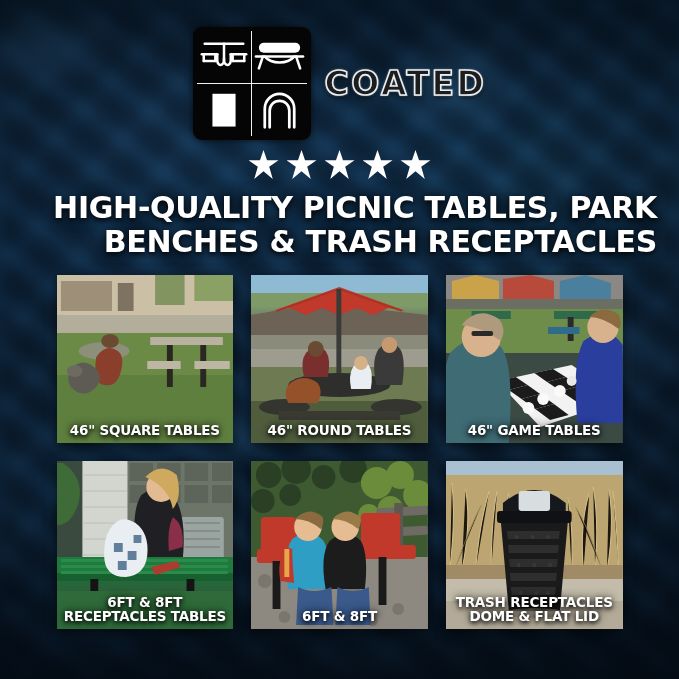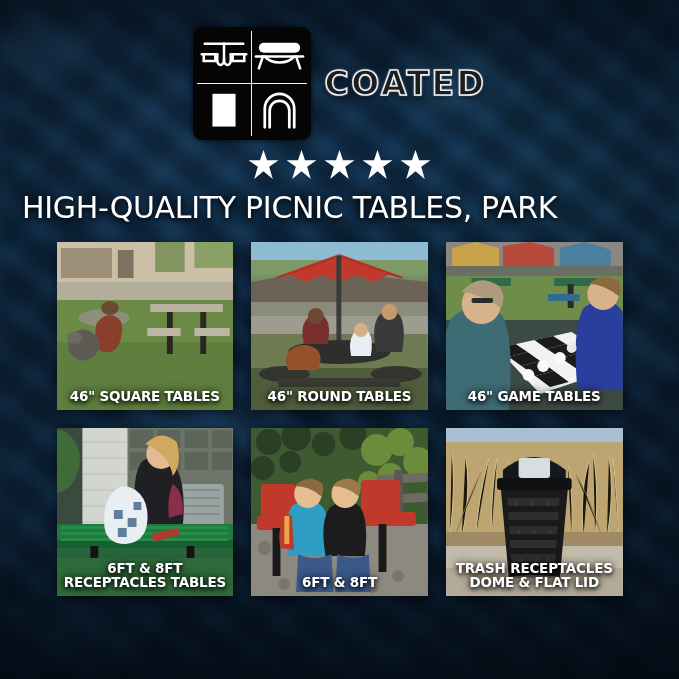--- a/index.html
+++ b/index.html
@@ -136,24 +136,24 @@
     width: 30px;
     height: 29px;
     background: #ffffff;
     clip-path: polygon(50% 0%, 61.8% 35.5%, 100% 35.5%, 69% 57.5%, 80.9% 100%, 50% 73.5%, 19.1% 100%, 31% 57.5%, 0% 35.5%, 38.2% 35.5%);
     filter: drop-shadow(0 2px 3px rgba(0,0,0,0.6));
   }
 
   
   .headline {
     margin-top: 12px;
-    text-align: left;
+    text-align: right;
     color: #ffffff;
     font-family: "DejaVu Sans", sans-serif;
-    font-weight: 400;
+    font-weight: 700;
     font-size: 30px;
     line-height: 1.12;
     letter-spacing: -0.3px;
     text-shadow: 0 2px 5px rgba(0,0,0,0.85), 0 0 14px rgba(0,0,0,0.5);
     padding: 0 22px;
   }
   .headline .hl-line { display: block; white-space: nowrap; }
 
   
   .grid {
@@ -299,20 +299,21 @@
     <div class="stars">
       <span class="star"></span>
       <span class="star"></span>
       <span class="star"></span>
       <span class="star"></span>
       <span class="star"></span>
     </div>
 
     <div class="headline">
       <span class="hl-line">HIGH-QUALITY PICNIC TABLES, PARK</span>
+      <span class="hl-line">BENCHES &amp; TRASH RECEPTACLES</span>
     </div>
 
     <div class="grid">
 
       <div class="card">
         <div class="photo ph ph-square">
           <svg viewBox="0 0 180 168" preserveAspectRatio="none" aria-hidden="true">
             <rect x="0" y="0" width="180" height="40" fill="#cbbfa6"></rect>
             <rect x="4" y="6" width="52" height="30" fill="#9d8f78"></rect>
             <rect x="62" y="8" width="16" height="28" fill="#7e7260"></rect>

